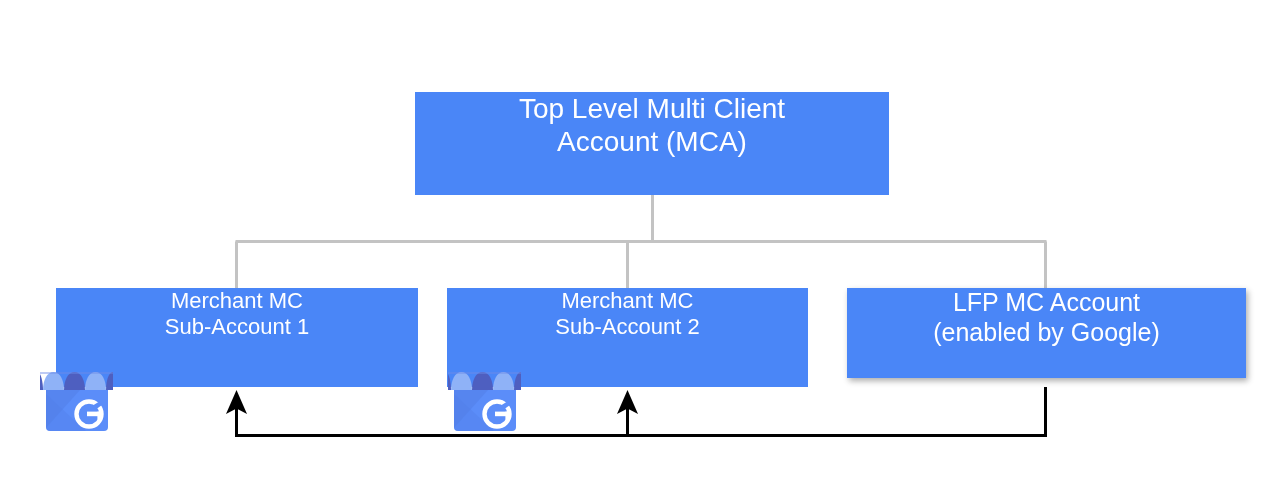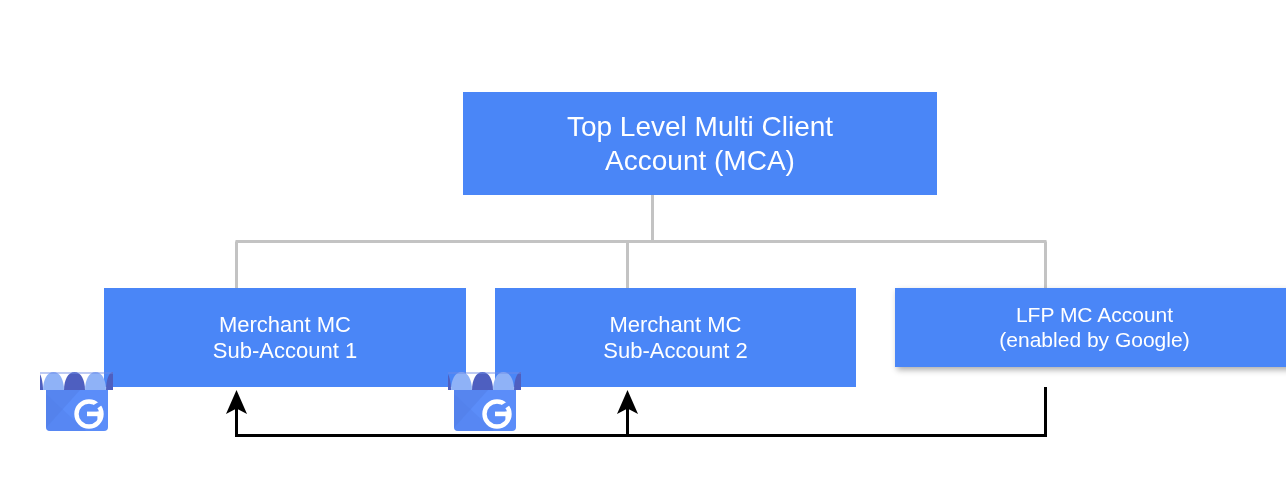--- a/index.html
+++ b/index.html
@@ -24,27 +24,26 @@
     width: 1286px;
     height: 501px;
     pointer-events: none;
   }
 
   
   .node {
     position: absolute;
     box-sizing: border-box;
     display: flex;
-    align-items: center;
+    align-items: flex-start;
     justify-content: center;
     text-align: center;
     color: #ffffff;
     line-height: 1.18;
     white-space: pre-line;
-    margin-left: 48px;
   }
 
   .node-top {
     left: 415px;
     top: 92px;
     width: 474px;
     height: 103px;
     font-size: 28px;
     background: #4a86f7;
   }
@@ -64,22 +63,22 @@
     width: 361px;
     height: 99px;
     font-size: 22px;
     background: #4a86f7;
   }
 
   .node-lfp {
     left: 847px;
     top: 288px;
     width: 399px;
-    height: 79px;
-    font-size: 21px;
+    height: 90px;
+    font-size: 25px;
     background: #4a86f7;
     box-shadow: 2px 3px 6px rgba(0,0,0,0.32);
   }
 
   .node-label {
     display: block;
     width: 100%;
   }
 
   

